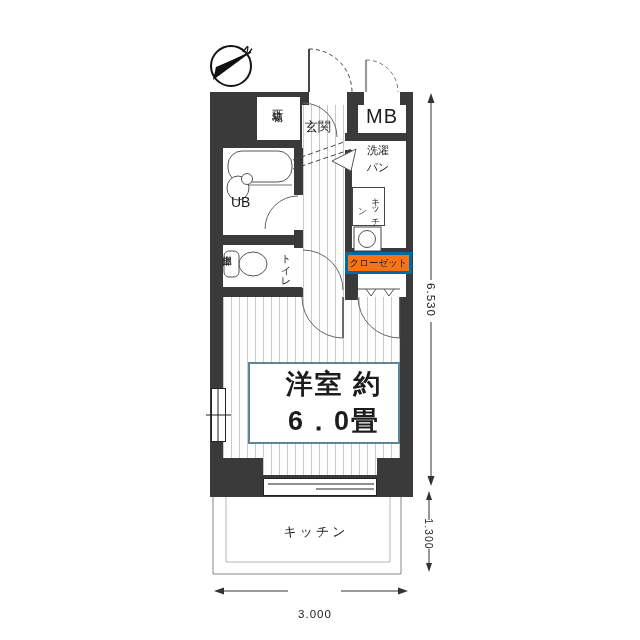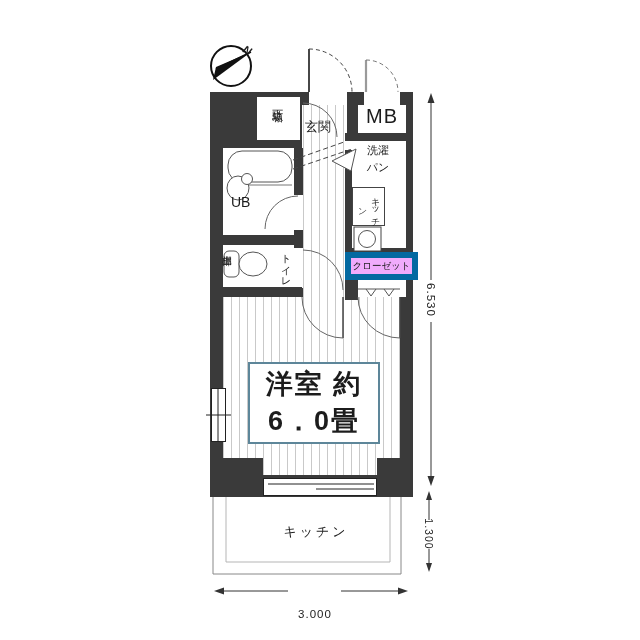--- a/index.html
+++ b/index.html
@@ -13,23 +13,23 @@
          font-family:"Liberation Sans","DejaVu Sans",sans-serif;color:#1c1c1c;}
   .abs{position:absolute;}
   .wall{position:absolute;background:var(--wall);}
   .floor-stripes{position:absolute;background:
       repeating-linear-gradient(90deg,var(--stripe) 0,var(--stripe) 1px,transparent 1px,transparent 8px);}
   .whitebox{position:absolute;background:#fff;}
   .lbl{position:absolute;white-space:pre-line;line-height:1.25;}
   .vtext{writing-mode:vertical-rl;text-orientation:upright;letter-spacing:1px;}
   .center{display:flex;align-items:center;justify-content:center;text-align:center;}
   #room-label-box{border:2px solid var(--boxborder);background:#fff;
-      font-weight:bold;font-size:27px;letter-spacing:2px;line-height:1.38;}
+      font-weight:bold;font-size:27px;letter-spacing:2px;line-height:1.38;padding-left:20px;}
   #kitchen-box{border:1px solid #444;background:#fff;}
-  #closet-label{border:6px solid #0369a1;background:#f0abfc;}
+  #closet-label{border:3px solid #0369a1;background:#f97316;}
   .dim{font-size:11.5px;color:#222;letter-spacing:1px;text-align:center;}
   .rot90{transform:rotate(90deg);}
   svg{position:absolute;left:0;top:0;}
 </style>
 </head>
 <body>
 
 <div id="stage">
 
   <div class="floor-stripes" style="left:303px;top:105px;width:42px;height:192px;"></div>

